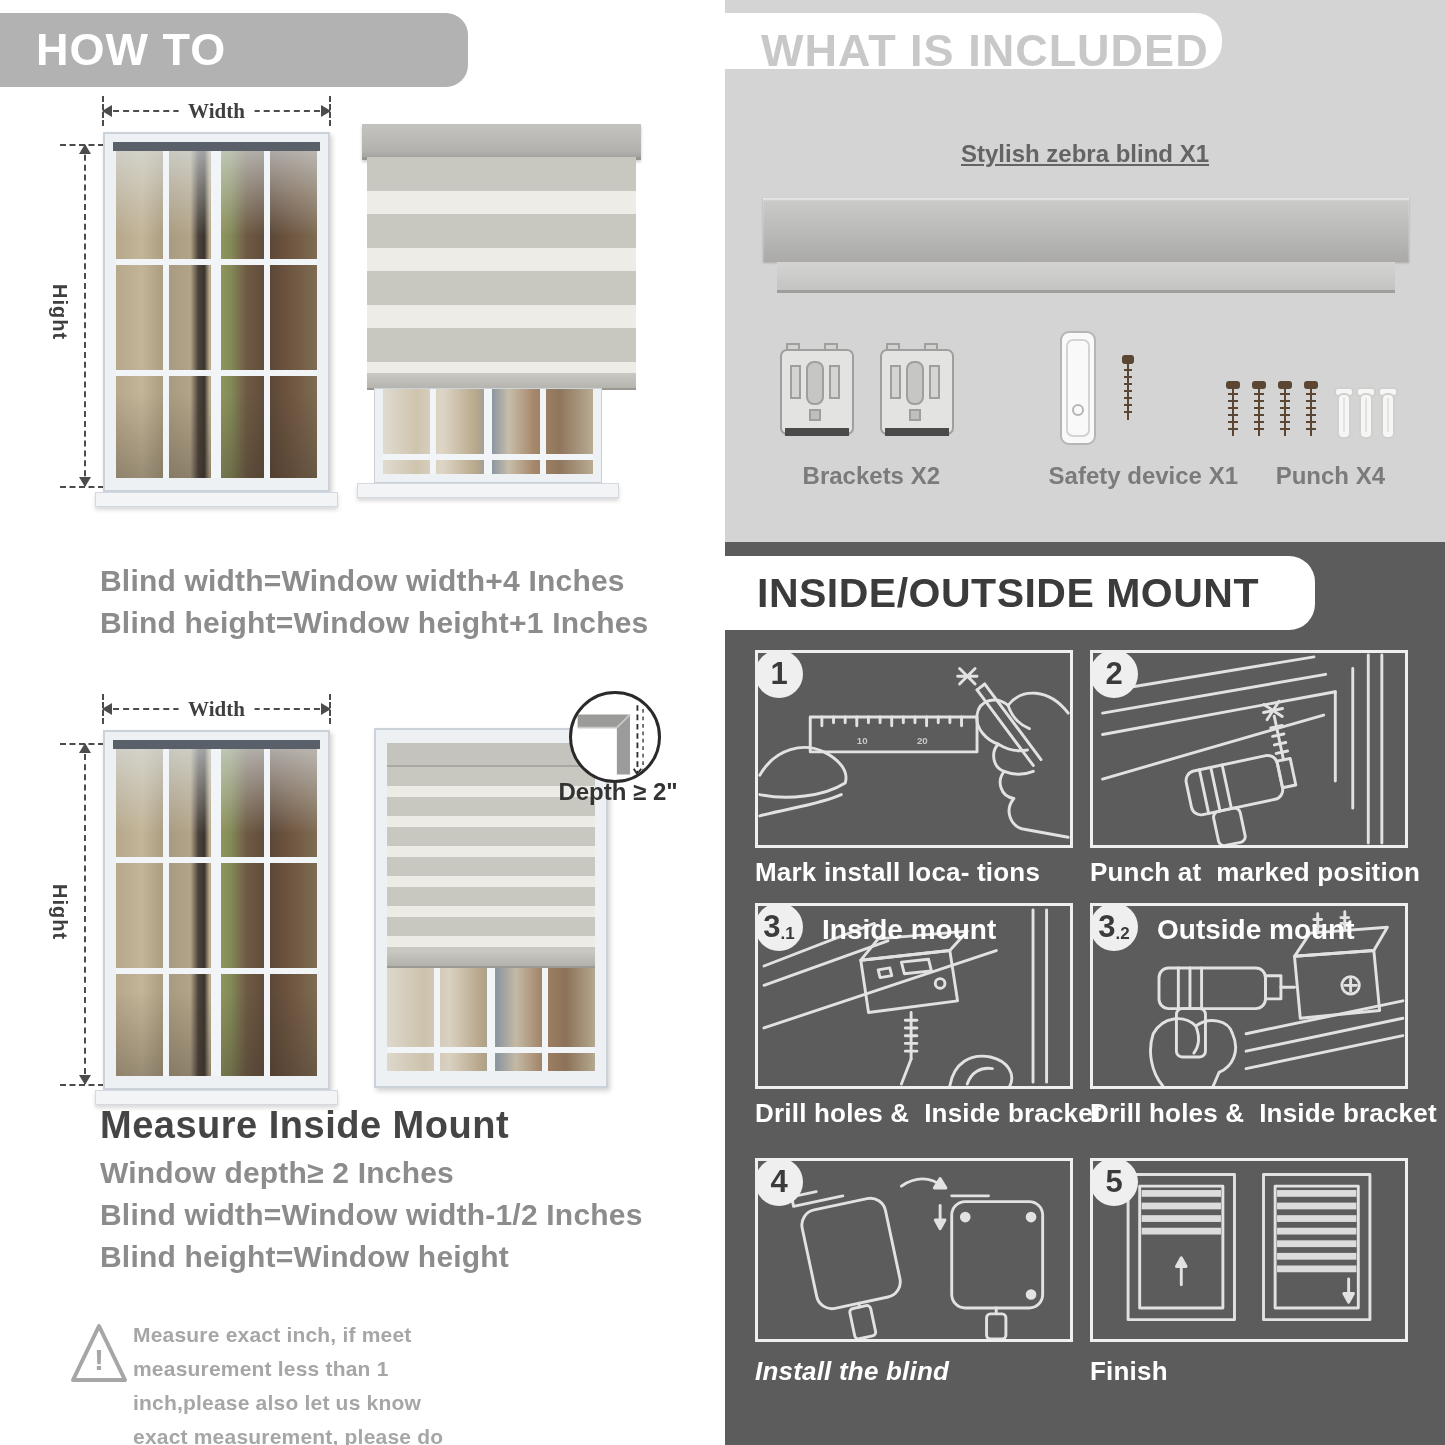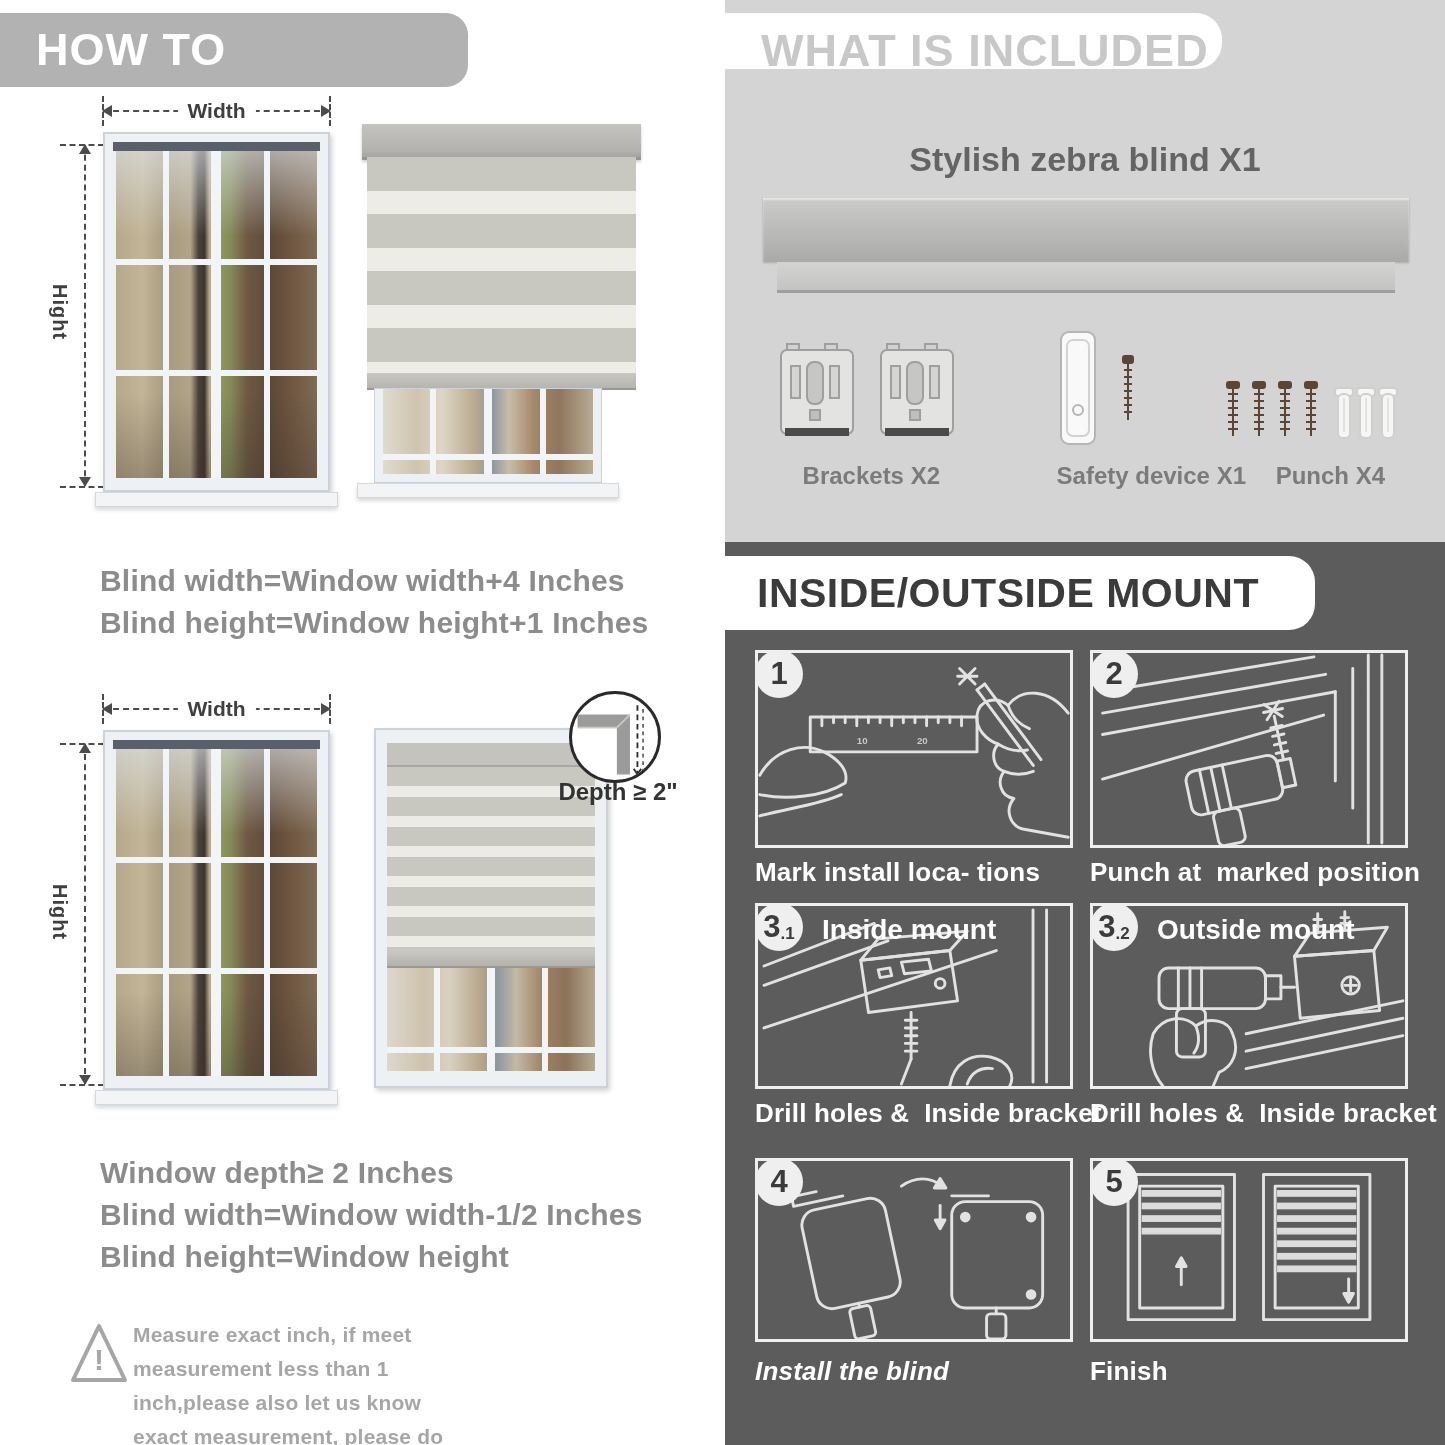--- a/index.html
+++ b/index.html
@@ -12,21 +12,21 @@
     border-radius:0 22px 22px 0;color:#fff;font-size:45px;line-height:74px;padding-left:36px;
     letter-spacing:1px;box-sizing:border-box;}
   .sec-title{position:absolute;font-size:38px;color:#454545;letter-spacing:.5px;}
   .sec-line{position:absolute;font-size:30px;color:#8c8c8c;letter-spacing:.2px;}
 
   
   .dimh{position:absolute;height:0;border-top:2px dashed #4c4c4c;}
   .dimh .ah-l{position:absolute;left:-1px;top:-7px;width:0;height:0;border:6px solid transparent;border-right:10px solid #4c4c4c;border-left:0;}
   .dimh .ah-r{position:absolute;right:-1px;top:-7px;width:0;height:0;border:6px solid transparent;border-left:10px solid #4c4c4c;border-right:0;}
   .dimh .lbl{position:absolute;left:50%;top:-14px;transform:translateX(-50%);background:#fff;
-    padding:0 10px;font-size:21px;color:#3f3f3f;line-height:26px;white-space:nowrap;}
+    padding:0 10px;font-size:21px;color:#3f3f3f;line-height:26px;white-space:nowrap;font-family:Liberation Serif, serif;}
   .gv{position:absolute;width:0;height:30px;border-left:2px dashed #4c4c4c;}
   .gh{position:absolute;height:0;width:44px;border-top:2px dashed #4c4c4c;}
   .dimv{position:absolute;width:0;border-left:2px dashed #4c4c4c;}
   .dimv .av-t{position:absolute;top:-1px;left:-7px;width:0;height:0;border:6px solid transparent;border-bottom:10px solid #4c4c4c;border-top:0;}
   .dimv .av-b{position:absolute;bottom:-1px;left:-7px;width:0;height:0;border:6px solid transparent;border-top:10px solid #4c4c4c;border-bottom:0;}
   .vlbl{position:absolute;width:64px;height:40px;font-size:20px;color:#3f3f3f;letter-spacing:1px;
     text-align:center;line-height:40px;transform:rotate(90deg);}
 
   
   .win{position:absolute;width:227px;height:360px;background:#eef1f4;border:2px solid #ccd2d9;
@@ -69,21 +69,21 @@
     background:#fff;overflow:hidden;box-sizing:border-box;}
   .depth-lbl{position:absolute;font-size:24px;color:#333;text-align:center;}
 
   .warn-text{position:absolute;font-size:21px;color:#a6a6a6;line-height:1.62;letter-spacing:.2px;}
 
   
   .included{position:absolute;left:725px;top:0;width:720px;height:542px;background:#d4d4d4;}
   .included-header{position:absolute;left:0;top:13px;width:497px;height:56px;background:#fff;
     border-radius:0 26px 26px 0;color:#c8c8c8;font-size:45px;line-height:76px;padding-left:36px;
     letter-spacing:1px;box-sizing:border-box;}
-  .blind-label{position:absolute;left:60px;top:140px;width:600px;text-align:center;font-size:34px;color:#646464;}
+  .blind-label{position:absolute;left:60px;top:140px;width:600px;text-align:center;font-size:24px;color:#646464;text-decoration:underline;}
   .rail-main{position:absolute;left:38px;top:198px;width:646px;height:64px;
     background:linear-gradient(180deg,#cbcbc9 0%,#b9b9b7 55%,#abaaa8 100%);
     box-shadow:inset 0 2px 2px rgba(255,255,255,.55), 0 1px 2px rgba(0,0,0,.2);}
   .rail-lip{position:absolute;left:52px;top:262px;width:618px;height:28px;
     background:linear-gradient(180deg,#d4d4d2 0%,#c3c3c1 100%);border-bottom:3px solid #9e9e9c;}
   .item-label{position:absolute;top:462px;font-size:24px;color:#7b7b7b;text-align:right;}
 
   
   .mount{position:absolute;left:725px;top:542px;width:720px;height:903px;background:#5c5c5c;}
   .mount-header{position:absolute;left:0;top:14px;width:590px;height:74px;background:#fff;
@@ -176,20 +176,21 @@
       <path d="M6,22 H62 V86 H48 V36 H6 Z" fill="#9b9b99"></path>
       <path d="M6,36 H48" stroke="#c9c9c7" stroke-width="2" fill="none"></path>
       <path d="M48,36 L62,22" stroke="#c9c9c7" stroke-width="2" fill="none"></path>
       <path d="M70,12 V86" stroke="#2f2f2f" stroke-width="2" stroke-dasharray="6,4" fill="none"></path>
       <path d="M76,16 V82" stroke="#6d6d6b" stroke-width="2" stroke-dasharray="4,4" fill="none"></path>
       <path d="M66,80 l4,6 4,-6" stroke="#2f2f2f" stroke-width="2" fill="none"></path>
     </svg>
   </div>
   <div class="depth-lbl" style="left:548px;top:778px;width:140px;">Depth ≥ 2"</div>
 
+  <div class="sec-title" style="left:100px;top:1104px;">Measure Inside Mount</div>
   <div class="sec-line" style="left:100px;top:1156px;">Window depth≥ 2 Inches</div>
   <div class="sec-line" style="left:100px;top:1198px;">Blind width=Window width-1/2 Inches</div>
   <div class="sec-line" style="left:100px;top:1240px;">Blind height=Window height</div>
 
   <div class="abs" style="left:70px;top:1320px;width:58px;height:66px;">
     <svg class="lineart" viewBox="0 0 58 66">
       <path d="M29,6 L55,60 L3,60 Z" fill="none" stroke="#a6a6a6" stroke-width="4" stroke-linejoin="round"></path>
       <text x="29" y="50" text-anchor="middle" font-size="30" font-family="Liberation Sans, sans-serif" font-weight="700" fill="#a6a6a6">!</text>
     </svg>
   </div>
@@ -277,21 +278,21 @@
           <g transform="translate(44,0)">
               <rect x="112" y="8" width="18" height="8" rx="3"></rect>
               <rect x="115" y="14" width="12" height="44" rx="5"></rect>
               <path d="M121,18 V52" stroke="#e2e2e0" fill="none"></path>
             </g>
         </g>
       </svg>
     </div>
 
     <div class="item-label" style="left:55px;width:160px;">Brackets X2</div>
-    <div class="item-label" style="left:276px;width:245px;">Safety device X1</div>
+    <div class="item-label" style="left:268px;width:245px;">Safety device X1</div>
     <div class="item-label" style="left:505px;width:155px;">Punch X4</div>
   </div>
 
   <div class="mount">
     <div class="mount-header">INSIDE/OUTSIDE MOUNT</div>
 
     <div class="panelbox" style="left:30px;top:108px;height:198px;">
       <svg class="lineart" viewBox="0 0 318 198" fill="none" stroke="#e2e2e2" stroke-width="3" stroke-linecap="round" stroke-linejoin="round">
         <path d="M0,126 C16,98 46,92 66,102 C82,110 92,122 88,134 C66,148 28,152 0,146"></path>
         <path d="M0,168 C30,160 62,156 84,146"></path>

